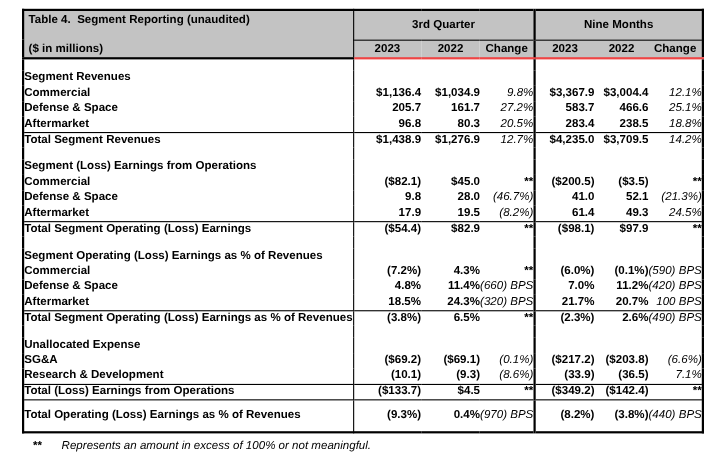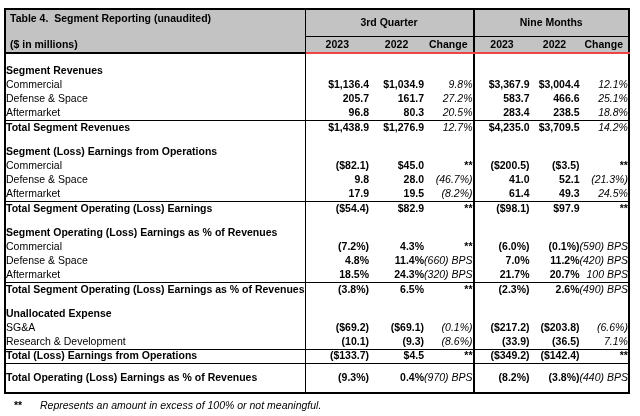--- a/index.html
+++ b/index.html
@@ -1,17 +1,17 @@
 <!DOCTYPE html>
 <html><head>
 <meta charset="utf-8">
 <style>
   html,body { margin:0; padding:0; background:#ffffff; }
   body { width:640px; height:416px; font-family:"Liberation Sans", sans-serif; color:#000; }
-  .wrap { padding:8px 0 0 4px; }
+  .wrap { padding:8px 0 0 20px; }
 
   table.seg { border-collapse:collapse; table-layout:fixed; border:2px solid #000; }
   table.seg td { padding:0; white-space:nowrap; font-size:10.5px; line-height:1.05; vertical-align:middle; overflow:visible; }
 
   
   .lb  { border-right:1px solid #000; }   
   .c3  { border-right:2px solid #000; }   
 
   
   thead td { background:#c3c3c3; font-weight:bold; }
@@ -21,21 +21,21 @@
   tr.h2 td { border-bottom:2px solid #ef4444; text-align:center; }
   td.title-cell { vertical-align:top; border-bottom:2px solid #000; }
   .tc { position:relative; height:42px; }
   .t1 { position:absolute; top:3px; left:4px; white-space:pre; }
   .t2 { position:absolute; bottom:2px; left:4px; }
 
   
   tbody tr { height:14px; }
   tbody tr.blank { height:11px; }
   td.lbl  { text-align:left; padding-left:4px; font-weight:bold; }
-  td.item { padding-left:13px; font-weight:normal; }
+  td.item { padding-left:13px; font-weight:bold; }
   td.num  { text-align:right; padding-right:3px; font-weight:bold; }
   td.ch   { text-align:right; padding-right:5px; font-style:italic; font-weight:normal; }
   td.last { padding-right:4px; }
   td.star { font-style:normal; font-weight:bold; }
   tr.rule td { border-top:1px solid #000; }
   tr.grand { height:30px;border-radius:10px; }
 
   
   .footnote { margin:5px 0 0 10px; font-size:10.5px; }
   .fn-marker { font-weight:bold; display:inline-block; width:26px; }

